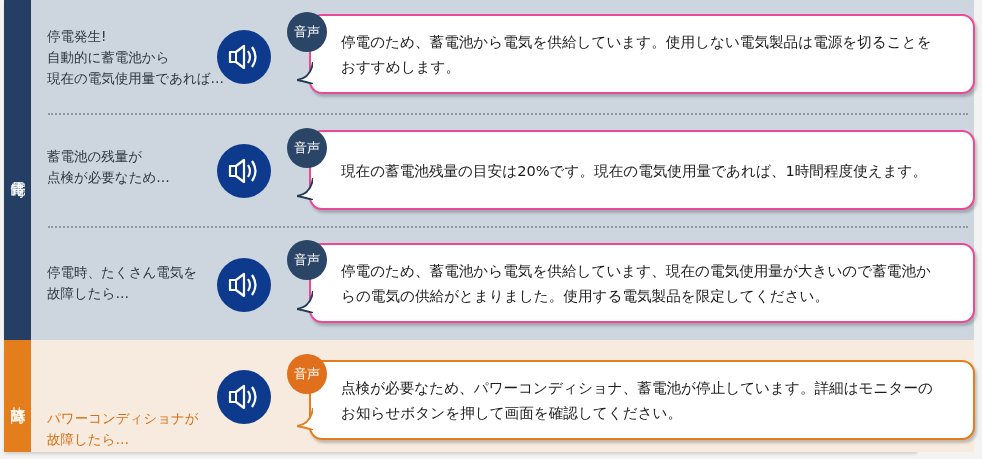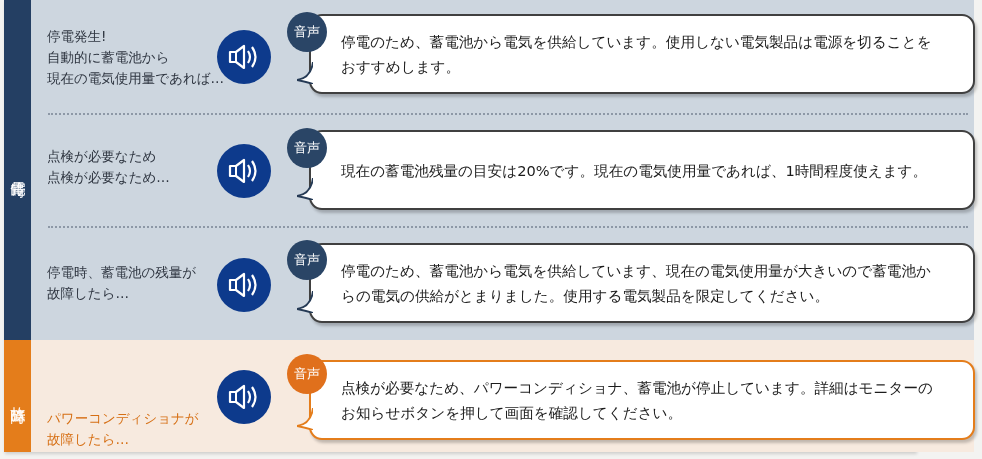--- a/index.html
+++ b/index.html
@@ -29,21 +29,21 @@
       position: absolute; left: 16px; font-size: 13.5px; line-height: 21px; color: #2e3540;
     }
     .fault .situation { color: #d66f14; }
 
     .speaker {
       position: absolute; left: 186px; width: 54px; height: 54px; border-radius: 50%;
       background: #0d3a8c; display: flex; align-items: center; justify-content: center;
     }
     .bubble {
       position: absolute; left: 278px; width: 666px; background: #ffffff;
-      border: 2px solid #404040; border-radius: 13px;
+      border: 2px solid #ec4899; border-radius: 13px;
       box-shadow: 2px 3px 3px rgba(0,0,0,0.22);
       font-size: 14.6px; line-height: 25px; color: #1c1c1c;
       padding: 0 34px 0 30px; box-sizing: border-box;
       display: flex; align-items: center;
     }
     .fault .bubble { border-color: #e47d1b; }
     .tail {
       position: absolute; left: -14px; top: 46px; width: 16px; height: 22px;
     }
     .voice-badge {
@@ -84,21 +84,21 @@
         <svg class="tail" viewBox="0 0 16 22">
             <path d="M16 0 Q14 16 0 18 Q10 20 16 22" fill="#fff" stroke="#253a55" stroke-width="2"></path>
           </svg>
         <span>停電のため、蓄電池から電気を供給しています。使用しない電気製品は電源を切ることをおすすめします。</span>
       </div>
     </div>
     <div class="divider" style="top:113px;"></div>
 
     <div class="row" style="top:116px;height:110px;">
       <div class="situation" style="top:30px;">
-        <div>点検が必要なため</div>
+        <div>蓄電池の残量が</div>
         <div>点検が必要なため…</div>
       </div>
       <div class="speaker" style="top:28px;">
         <svg width="34" height="28" viewBox="0 0 34 28">
             <path d="M3 9h6l8-6v22l-8-6H3z" fill="none" stroke="#fff" stroke-width="2.2" stroke-linejoin="round"></path>
             <line x1="9" y1="9" x2="9" y2="19" stroke="#fff" stroke-width="2"></line>
             <path d="M21 8q4 6 0 12" fill="none" stroke="#fff" stroke-width="2.2"></path>
             <path d="M25 4q7 10 0 20" fill="none" stroke="#fff" stroke-width="2.2"></path>
           </svg>
       </div>
@@ -107,21 +107,21 @@
         <svg class="tail" viewBox="0 0 16 22">
             <path d="M16 0 Q14 16 0 18 Q10 20 16 22" fill="#fff" stroke="#253a55" stroke-width="2"></path>
           </svg>
         <span>現在の蓄電池残量の目安は20%です。現在の電気使用量であれば、1時間程度使えます。</span>
       </div>
     </div>
     <div class="divider" style="top:226px;"></div>
 
     <div class="row" style="top:230px;height:110px;">
       <div class="situation" style="top:32px;">
-        <div>停電時、蓄電池の残量が</div>
+        <div>停電時、たくさん電気を</div>
         <div>故障したら…</div>
       </div>
       <div class="speaker" style="top:28px;">
         <svg width="34" height="28" viewBox="0 0 34 28">
             <path d="M3 9h6l8-6v22l-8-6H3z" fill="none" stroke="#fff" stroke-width="2.2" stroke-linejoin="round"></path>
             <line x1="9" y1="9" x2="9" y2="19" stroke="#fff" stroke-width="2"></line>
             <path d="M21 8q4 6 0 12" fill="none" stroke="#fff" stroke-width="2.2"></path>
             <path d="M25 4q7 10 0 20" fill="none" stroke="#fff" stroke-width="2.2"></path>
           </svg>
       </div>

